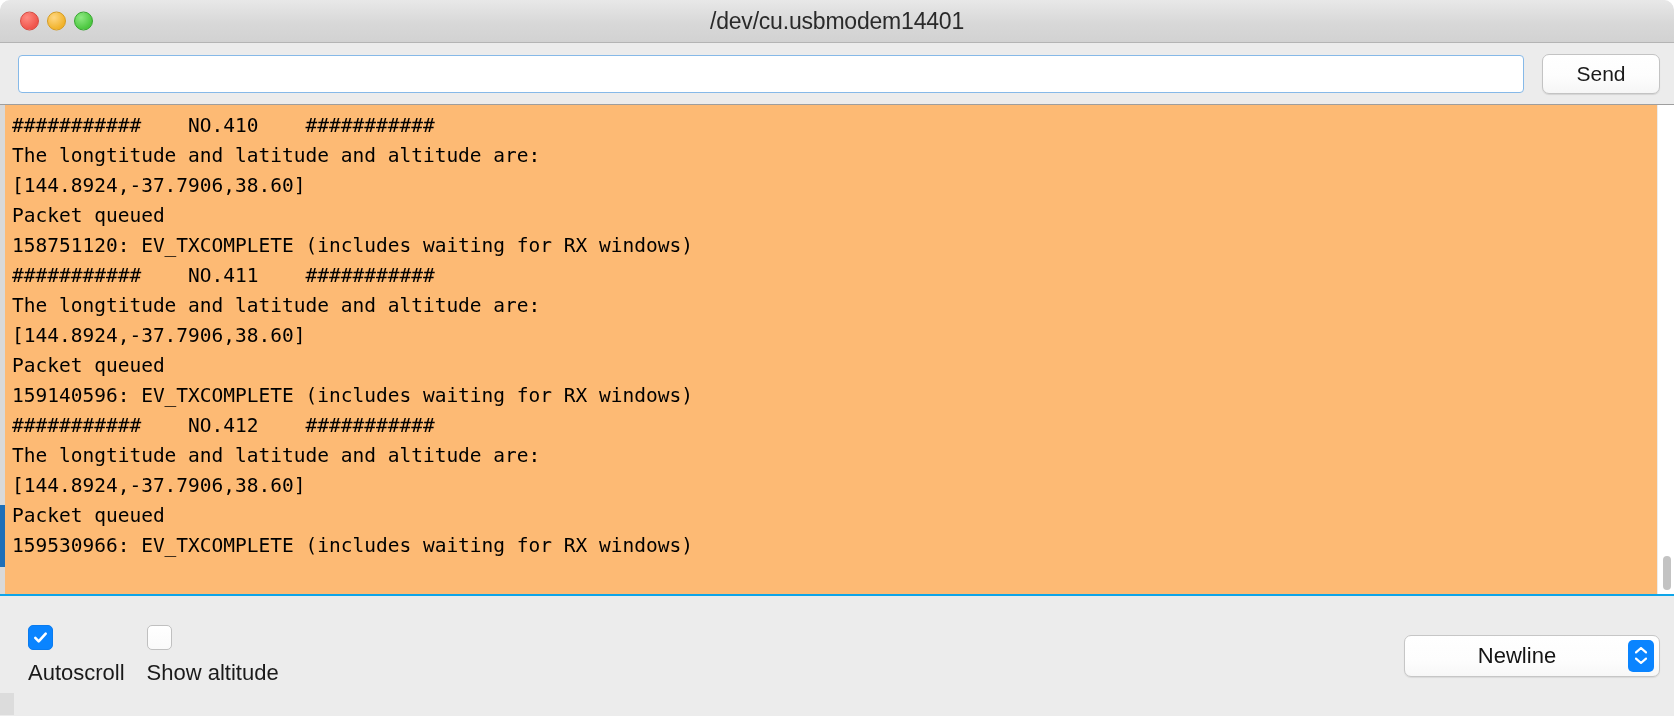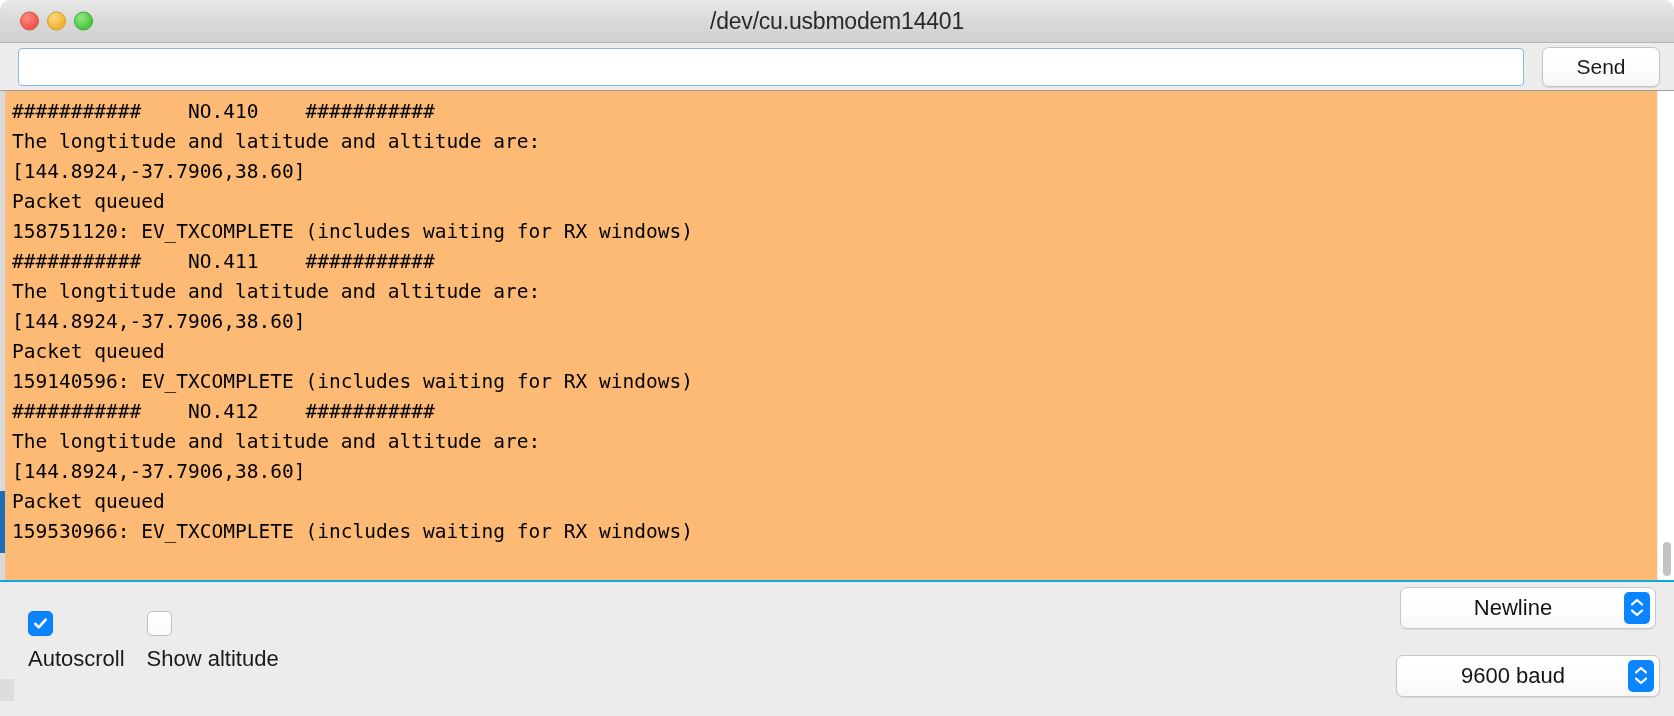--- a/index.html
+++ b/index.html
@@ -57,21 +57,21 @@
     text-align: center;
     font-size: 23px;
     font-weight: normal;
     color: #2a2a2a;
     letter-spacing: -0.2px;
     user-select: none;
   }
 
   
   .sendbar {
-    height: 48px;
+    height: 62px;
     background: #ececec;
     display: flex;
     align-items: center;
     padding: 0 14px 0 18px;
     box-sizing: border-box;
     gap: 18px;
     border-bottom: 1px solid #9e9e9e;
   }
   .send-input {
     flex: 1;
@@ -332,31 +332,20 @@
         <span class="stepper">
           <svg width="12" height="7" viewBox="0 0 12 7">
             <path d="M1 5.4 L6 1 L11 5.4" fill="none" stroke="#ffffff" stroke-width="2.2" stroke-linecap="round" stroke-linejoin="round"></path>
           </svg>
           <svg width="12" height="7" viewBox="0 0 12 7">
             <path d="M1 1.6 L6 6 L11 1.6" fill="none" stroke="#ffffff" stroke-width="2.2" stroke-linecap="round" stroke-linejoin="round"></path>
           </svg>
         </span>
       </div>
 
-      <div class="popup baud">
-        <span class="popup-label">9600 baud</span>
-        <span class="stepper">
-          <svg width="12" height="7" viewBox="0 0 12 7">
-            <path d="M1 5.4 L6 1 L11 5.4" fill="none" stroke="#ffffff" stroke-width="2.2" stroke-linecap="round" stroke-linejoin="round"></path>
-          </svg>
-          <svg width="12" height="7" viewBox="0 0 12 7">
-            <path d="M1 1.6 L6 6 L11 1.6" fill="none" stroke="#ffffff" stroke-width="2.2" stroke-linecap="round" stroke-linejoin="round"></path>
-          </svg>
-        </span>
-      </div>
 
 
     </div>
 
     <div class="corner-tail"></div>
   </div>
 
 </div>
 
 </body></html>

